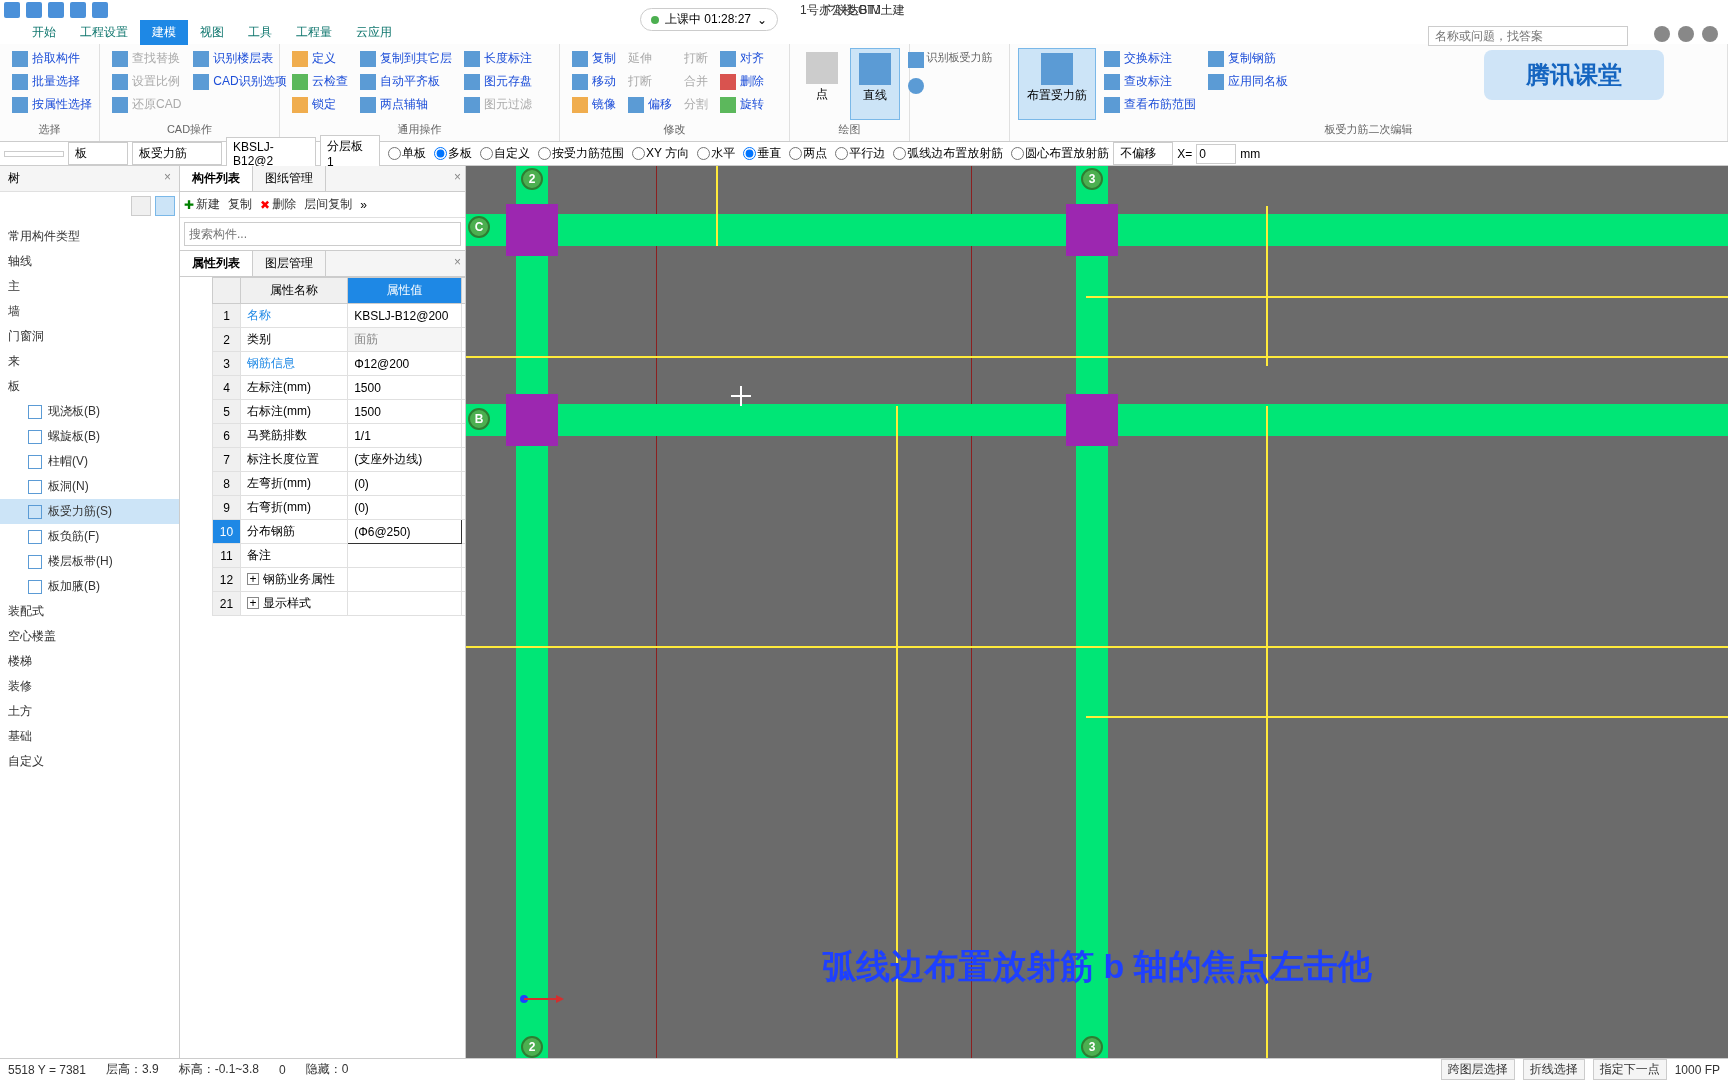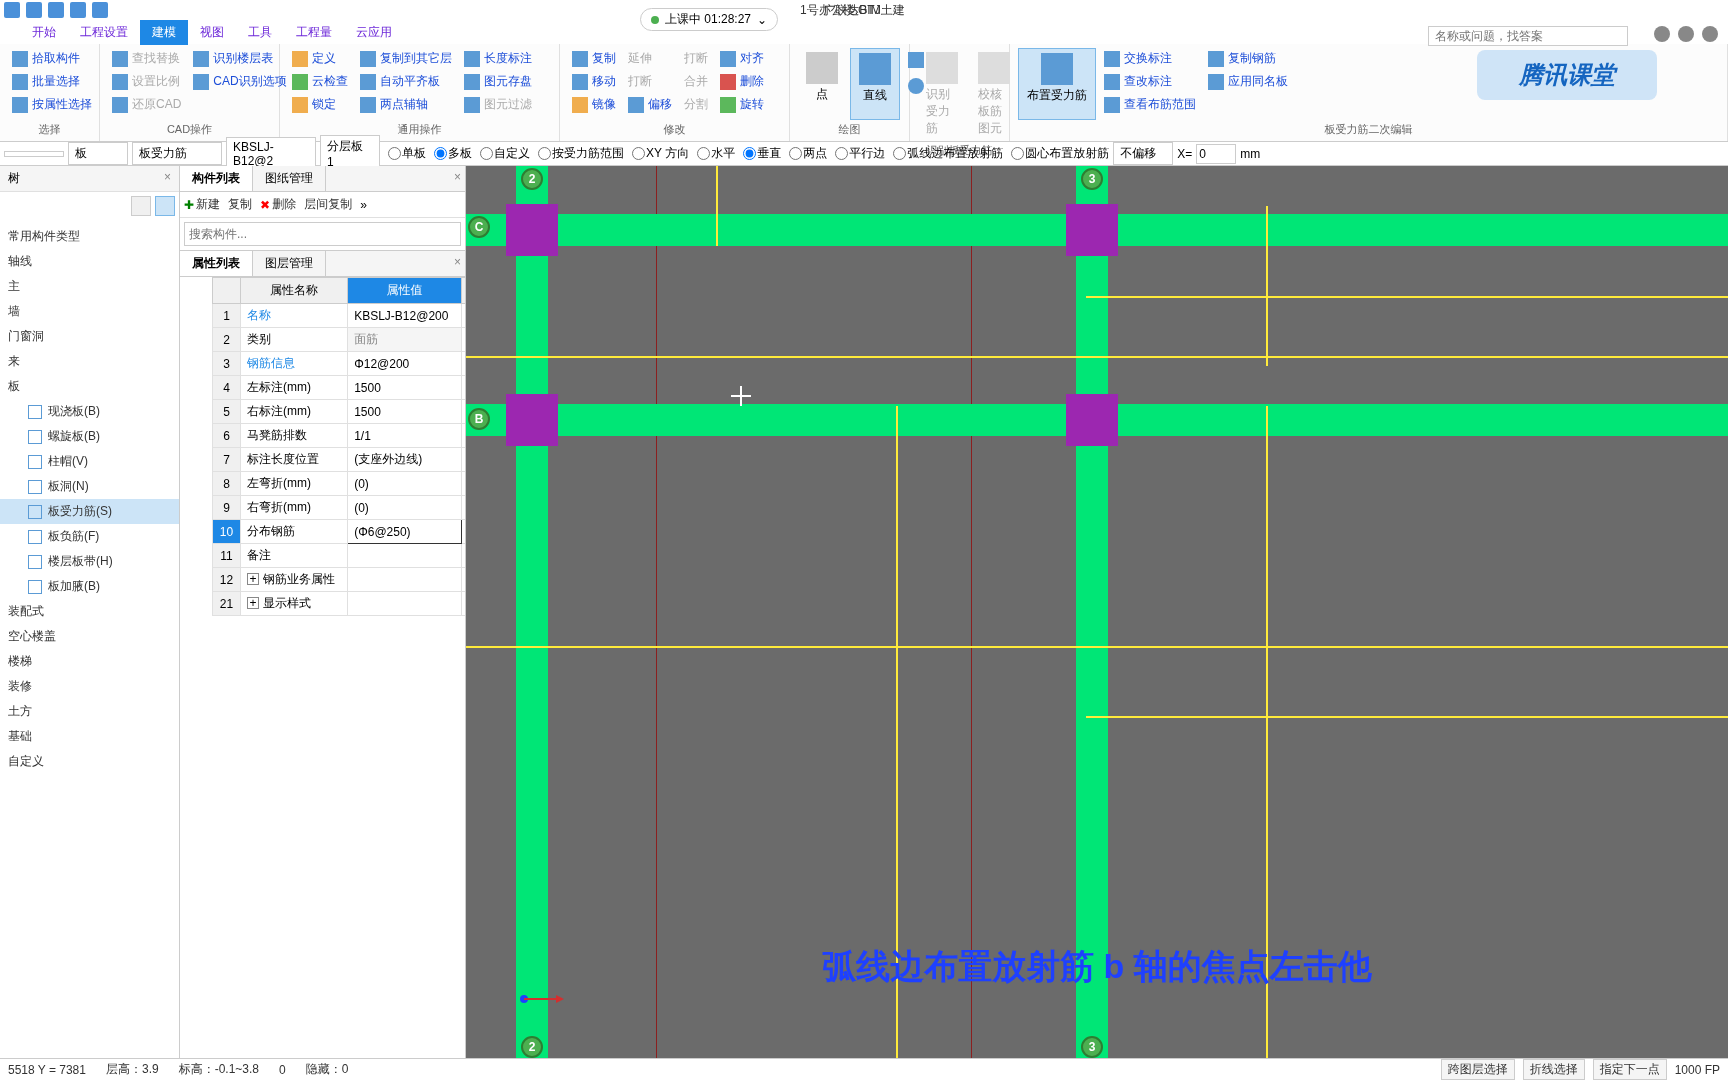--- a/index.html
+++ b/index.html
@@ -7,21 +7,21 @@
 
 .title-bar { height: 20px; background: #fff; display: flex; align-items: center; padding: 0 4px; gap: 4px; position: relative; }
 .title-bar .qat { display: flex; gap: 6px; }
 .title-bar .qat-icon { width: 16px; height: 16px; background: #4a90d9; border-radius: 2px; }
 .title-bar .title { position: absolute; left: 50%; transform: translateX(-50%); color: #333; }
 .title-bar .filename { position: absolute; left: 800px; color: #333; }
 .record-badge { position: absolute; left: 640px; top: 8px; background: #fff; border: 1px solid #ccc; border-radius: 12px; padding: 2px 10px; display: flex; align-items: center; gap: 6px; z-index: 100; }
 .record-dot { width: 8px; height: 8px; background: #4caf50; border-radius: 50%; }
 
 .menu-bar { height: 24px; background: #fff; display: flex; align-items: center; padding-left: 20px; }
-.menu-item { padding: 4px 12px; color: #6d28d9; cursor: pointer; }
+.menu-item { padding: 4px 12px; color: #0f766e; cursor: pointer; }
 .menu-item.active { background: #1e88e5; color: #fff; }
 
 .ribbon { height: 98px; background: #fcfcfc; border-bottom: 1px solid #ccc; display: flex; }
 .ribbon-group { border-right: 1px solid #e0e0e0; padding: 4px 8px; display: flex; flex-direction: column; }
 .ribbon-group-content { flex: 1; display: flex; gap: 4px; }
 .ribbon-group-label { text-align: center; color: #666; font-size: 11px; padding-top: 2px; }
 .ribbon-col { display: flex; flex-direction: column; gap: 2px; }
 .ribbon-btn { display: flex; align-items: center; gap: 4px; padding: 2px 4px; color: #1d4ed8; white-space: nowrap; }
 .ribbon-btn.disabled { color: #aaa; }
 .ribbon-big-btn { display: flex; flex-direction: column; align-items: center; padding: 4px 8px; gap: 2px; }
@@ -29,21 +29,21 @@
 .ribbon-icon { width: 16px; height: 16px; background: #5b9bd5; display: inline-block; }
 .ribbon-icon.red { background: #d9534f; }
 .ribbon-icon.orange { background: #f0ad4e; }
 .ribbon-icon.green { background: #5cb85c; }
 .ribbon-big-icon { width: 32px; height: 32px; background: #5b9bd5; }
 
 .search-box { position: absolute; right: 100px; top: 26px; width: 200px; height: 20px; border: 1px solid #ccc; background: #fff; padding: 2px 6px; color: #aaa; }
 .top-icons { position: absolute; right: 10px; top: 26px; display: flex; gap: 8px; }
 .top-icons span { width: 16px; height: 16px; background: #888; border-radius: 50%; display: inline-block; }
 
-.logo-overlay { position: absolute; right: 71px; top: 50px; z-index: 50; font-style: italic; }
+.logo-overlay { position: absolute; right: 64px; top: 50px; z-index: 50; }
 .logo-overlay .logo-box { width: 180px; height: 50px; background: rgba(30,136,229,0.2); border-radius: 8px; display: flex; align-items: center; justify-content: center; color: #1565c0; font-size: 24px; font-weight: bold; }
 
 .context-bar { height: 24px; background: #fff; border-bottom: 1px solid #ccc; display: flex; align-items: center; gap: 4px; padding: 0 4px; }
 .ctx-dropdown { border: 1px solid #ccc; padding: 2px 16px 2px 6px; background: #fff; position: relative; min-width: 60px; }
 .ctx-radio { display: flex; gap: 1px; margin-left: 4px; }
 .ctx-radio input { margin: 0; }
 .ctx-input { width: 40px; border: 1px solid #ccc; padding: 2px; }
 
 .main-area { display: flex; height: calc(100% - 186px); }
 
@@ -308,30 +308,20 @@
       </div>
       <div class="ribbon-col">
         <span class="ribbon-icon" style="margin:4px"></span>
         <span class="ribbon-icon" style="margin:4px;border-radius:50%"></span>
       </div>
     </div>
     <div class="ribbon-group-label">绘图</div>
   </div>
 
   <div class="ribbon-group" style="width:100px">
-    <div class="ribbon-group-content">
-      <div class="ribbon-big-btn">
-        <div class="ribbon-big-icon" style="background:#ddd"></div>
-        <span style="color:#aaa">识别受力筋</span>
-      </div>
-      <div class="ribbon-big-btn">
-        <div class="ribbon-big-icon" style="background:#ddd"></div>
-        <span style="color:#aaa">校核板筋图元</span>
-      </div>
-    </div>
     <div class="ribbon-group-label">识别板受力筋</div>
   </div>
 
   <div class="ribbon-group" style="flex:1">
     <div class="ribbon-group-content">
       <div class="ribbon-big-btn active">
         <div class="ribbon-big-icon"></div>
         <span>布置受力筋</span>
       </div>
       <div class="ribbon-col">

